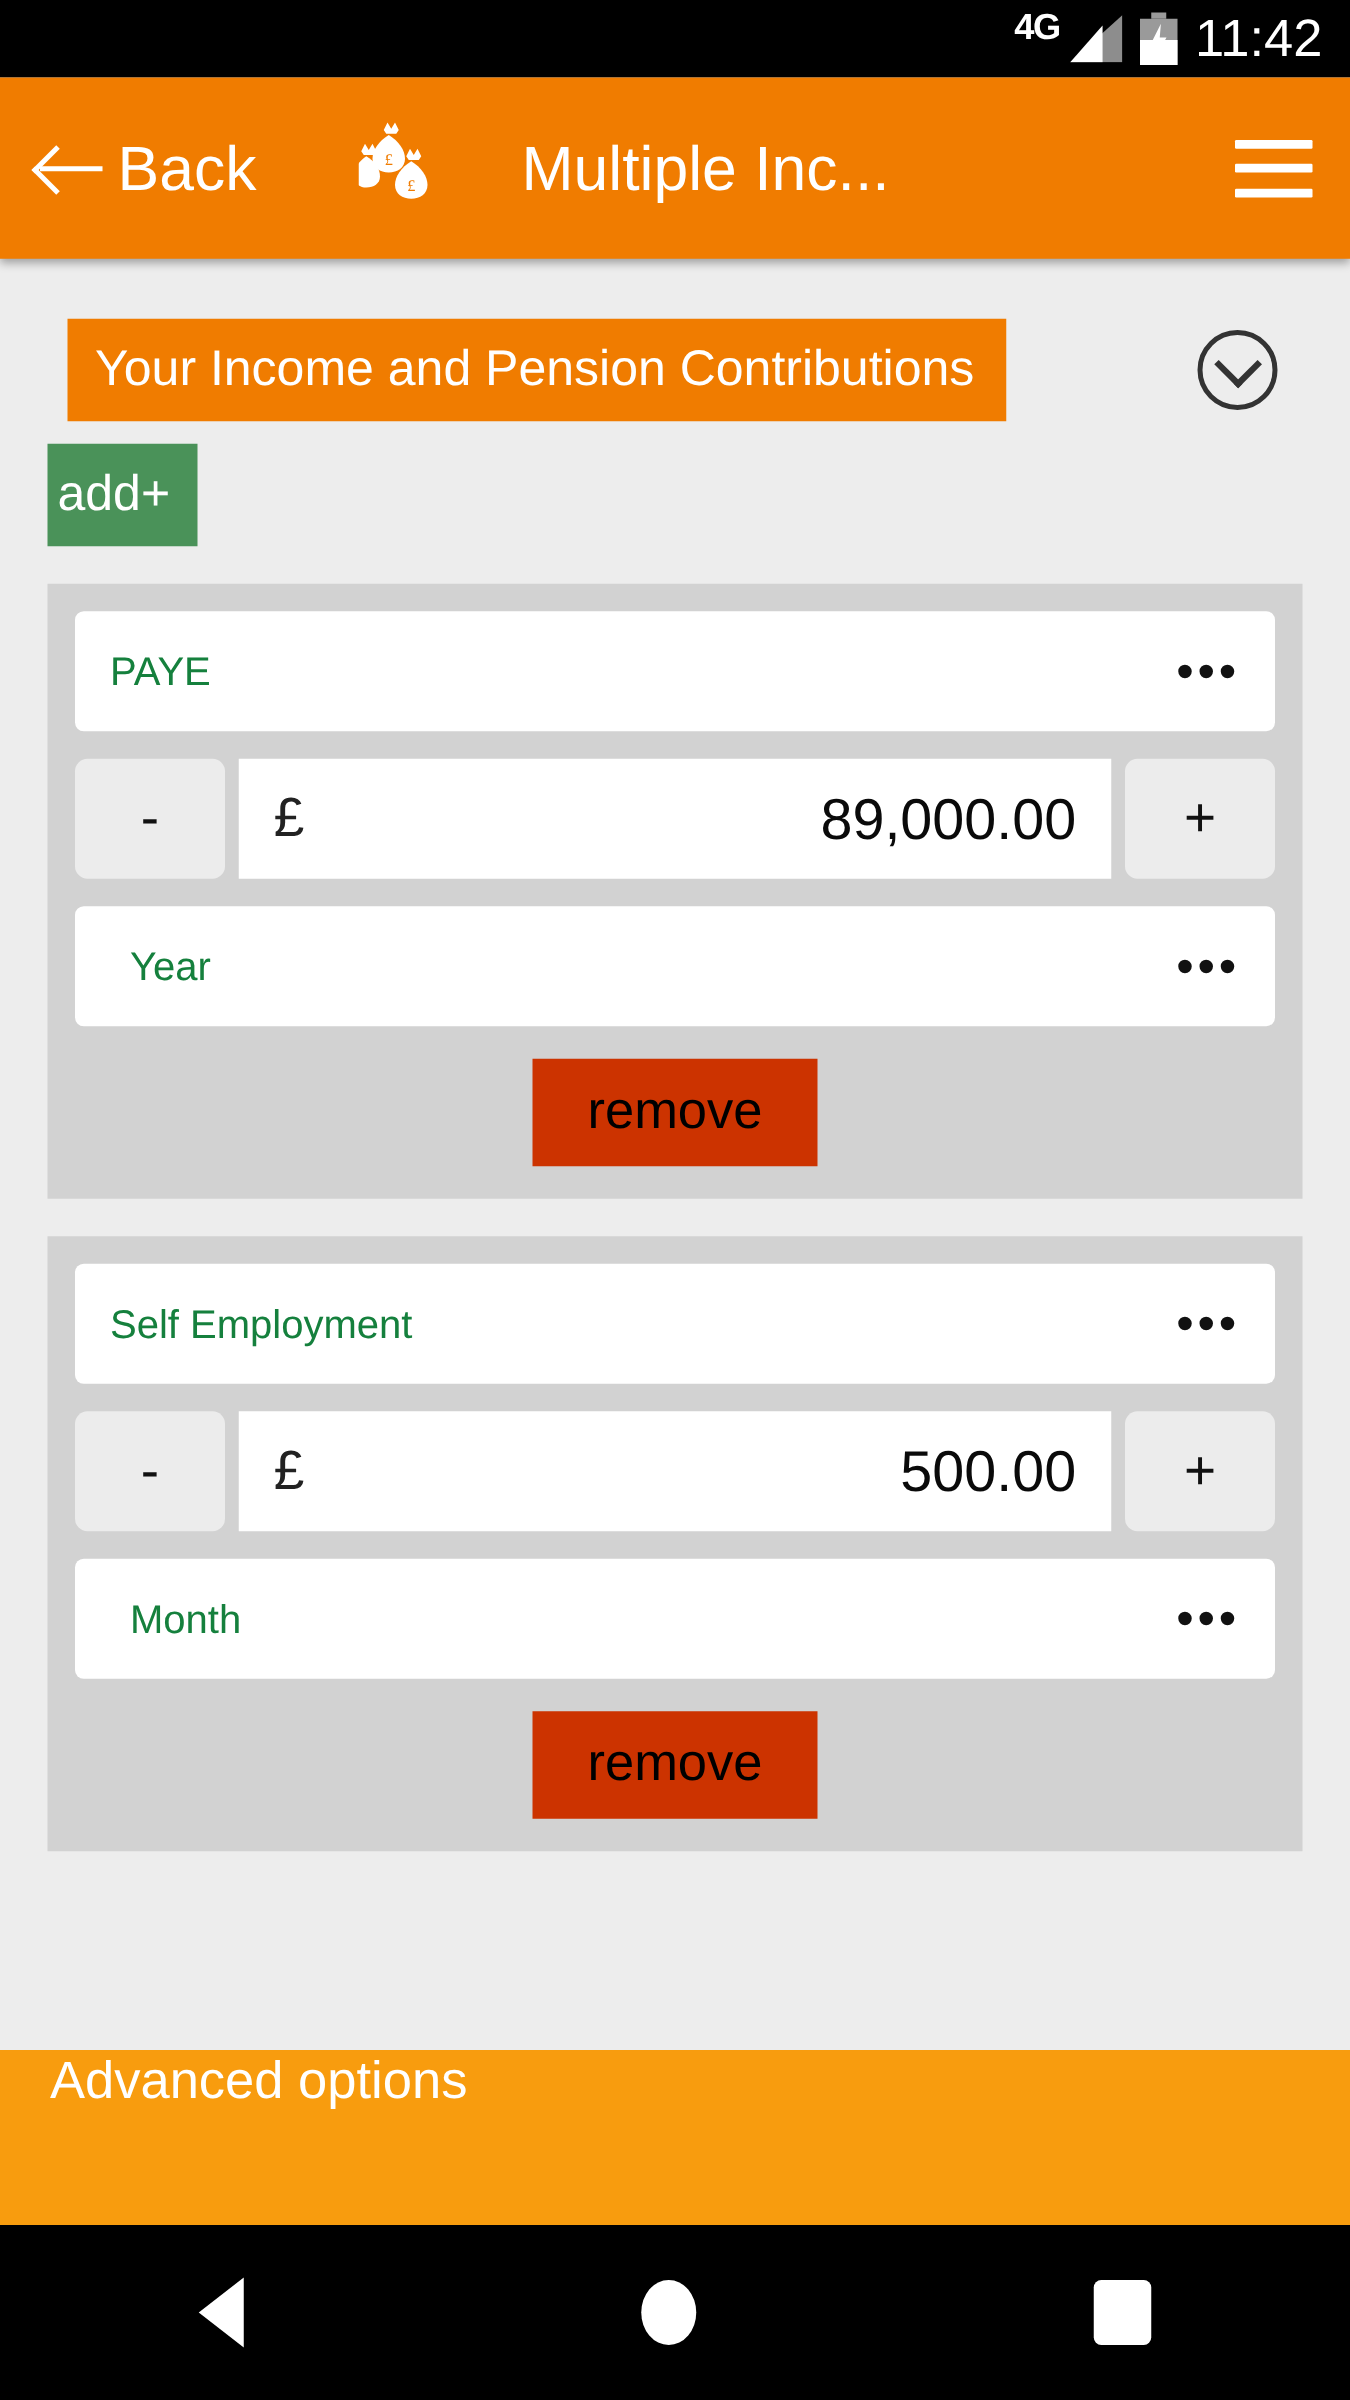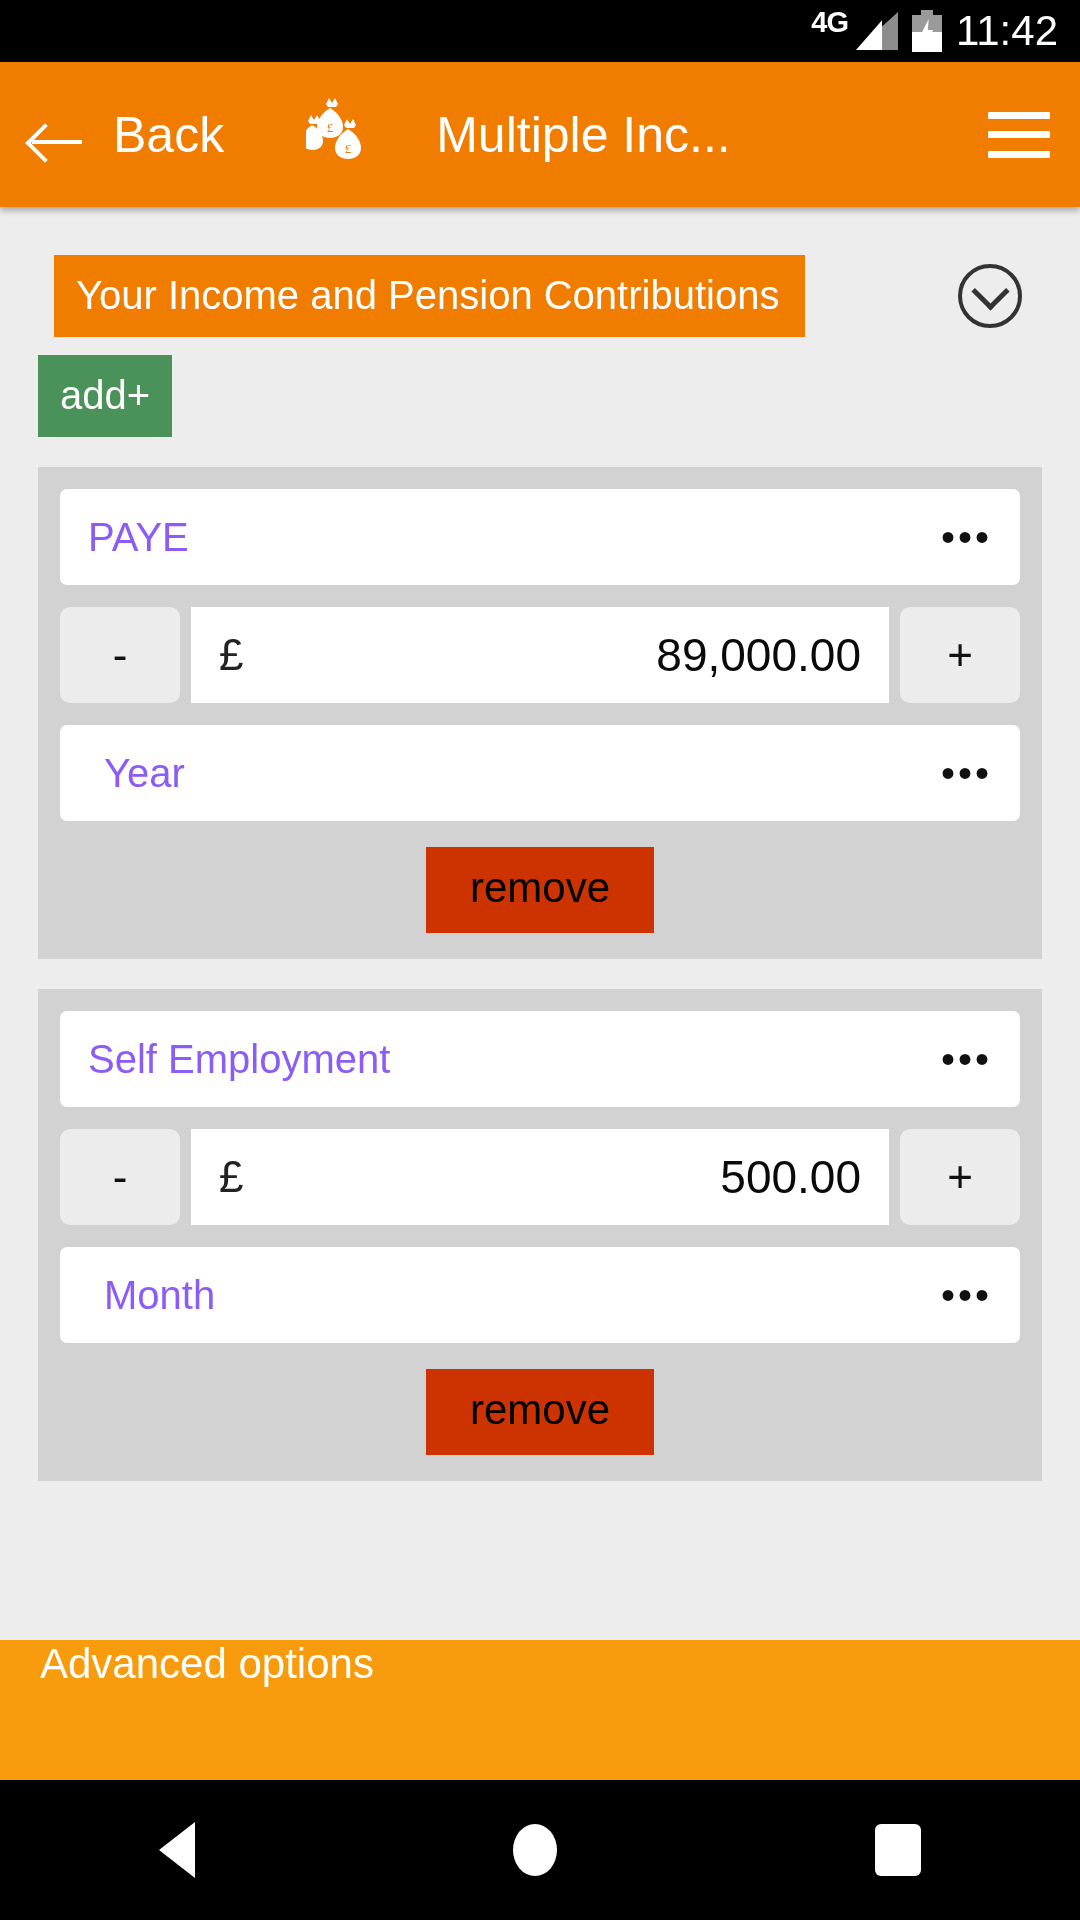--- a/index.html
+++ b/index.html
@@ -39,21 +39,21 @@
   }
   .clock { color: #fff; font-size: 42px; font-weight: 400; letter-spacing: 0px; }
 
   
   .appbar {
     flex: 0 0 145px; background: #f07c00;
     display: flex; align-items: center; padding: 0 30px;
     position: relative; z-index: 5;
     box-shadow: 0 3px 7px rgba(0,0,0,0.33);
   }
-  .back-btn { display: flex; align-items: flex-end; gap: 31px; cursor: pointer; }
+  .back-btn { display: flex; align-items: center; gap: 12px; cursor: pointer; }
   .arrow-left { width: 52px; height: 44px; position: relative; }
   .arrow-left::before {
     content: ""; position: absolute; top: 20px; left: 2px; width: 50px; height: 4px; background: #fff;
   }
   .arrow-left::after {
     content: ""; position: absolute; top: 9px; left: 1px; width: 24px; height: 24px;
     border-left: 4px solid #fff; border-bottom: 4px solid #fff; transform: rotate(45deg);
   }
   .back-text { color: #fff; font-size: 50px; font-weight: 400; }
   .bags-icon { margin-left: 82px; width: 74px; height: 80px; flex: 0 0 auto; }
@@ -80,29 +80,29 @@
     display: flex; align-items: center; justify-content: center; cursor: pointer;
   }
   .chev-circle::before {
     content: ""; width: 22px; height: 22px; margin-top: -9px;
     border-right: 5px solid #333; border-bottom: 5px solid #333; transform: rotate(45deg);
   }
 
   .add-btn {
     margin: 18px 0 0 38px; display: inline-block;
     background: #4a9259; color: #fff; font-size: 40px;
-    padding: 20px 22px 22px 22px; line-height: 1; cursor: pointer;
+    padding: 20px 22px 22px 8px; line-height: 1; cursor: pointer;
   }
 
   
   .card {
     margin: 30px 38px 0 38px; background: #d2d2d2; padding: 22px 22px 26px 22px;
   }
   .field-row { background: #fff; border-radius: 7px; height: 96px; display: flex; align-items: center; padding: 0 28px; }
-  .field-label { font-size: 40px; color: #8b5cf6; }
+  .field-label { font-size: 32px; color: #15803d; }
   .dots { margin-left: auto; font-size: 40px; color: #111; letter-spacing: 3px; line-height: 0.4; }
 
   .stepper { display: flex; align-items: stretch; gap: 11px; margin-top: 22px; height: 96px; }
   .step-btn {
     width: 120px; background: #ececec; border-radius: 10px;
     display: flex; align-items: center; justify-content: center;
     font-size: 44px; color: #111; cursor: pointer; user-select: none;
   }
   .amount-box {
     flex: 1 1 auto; background: #fff; display: flex; align-items: center;

